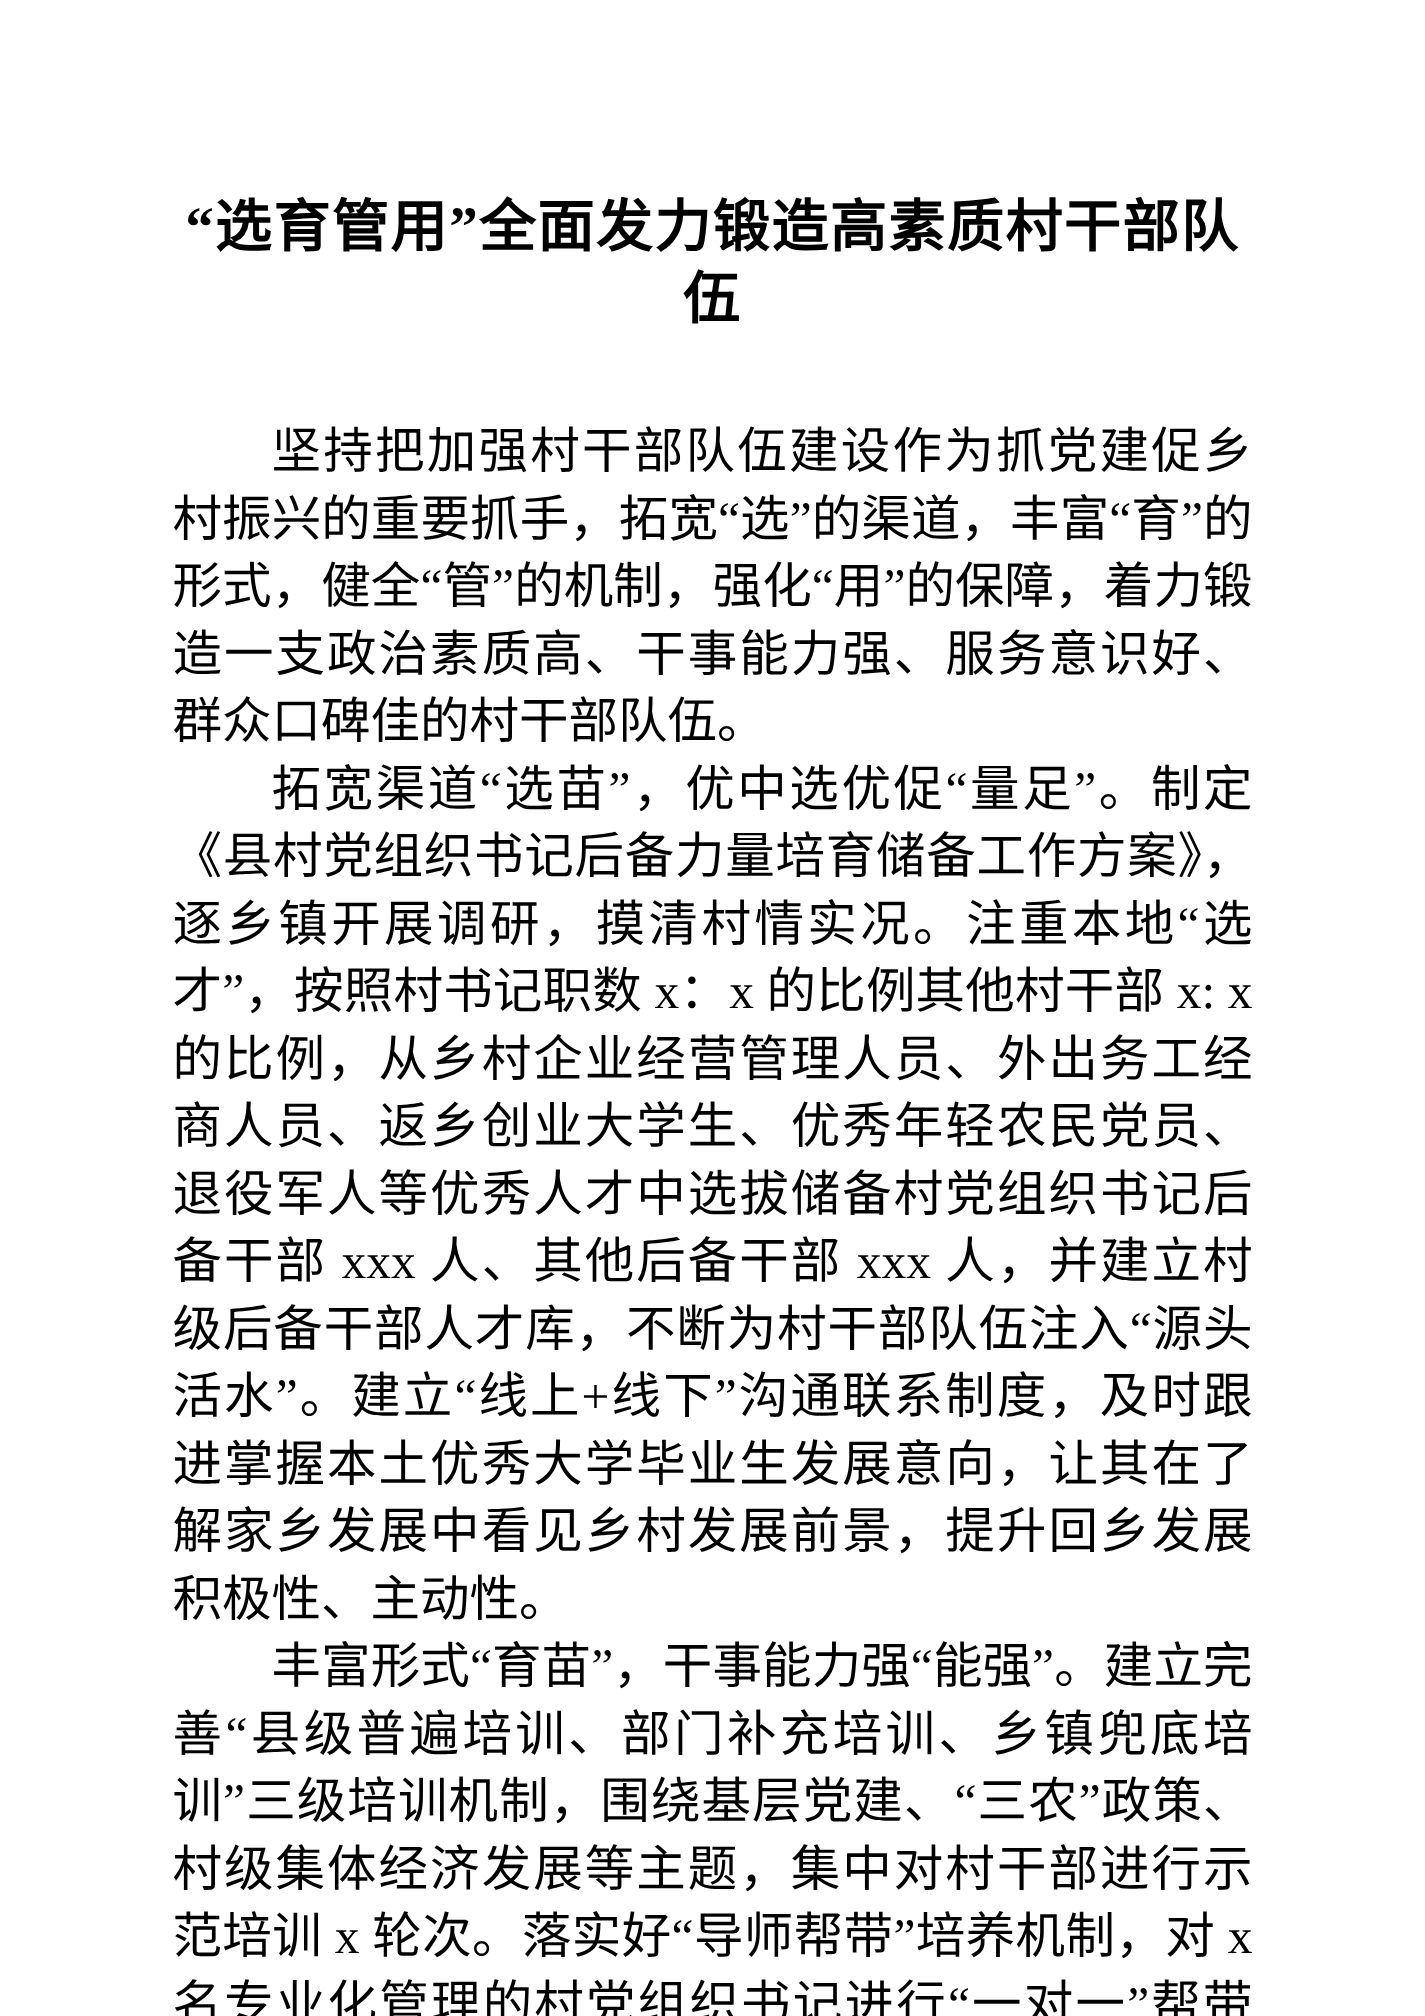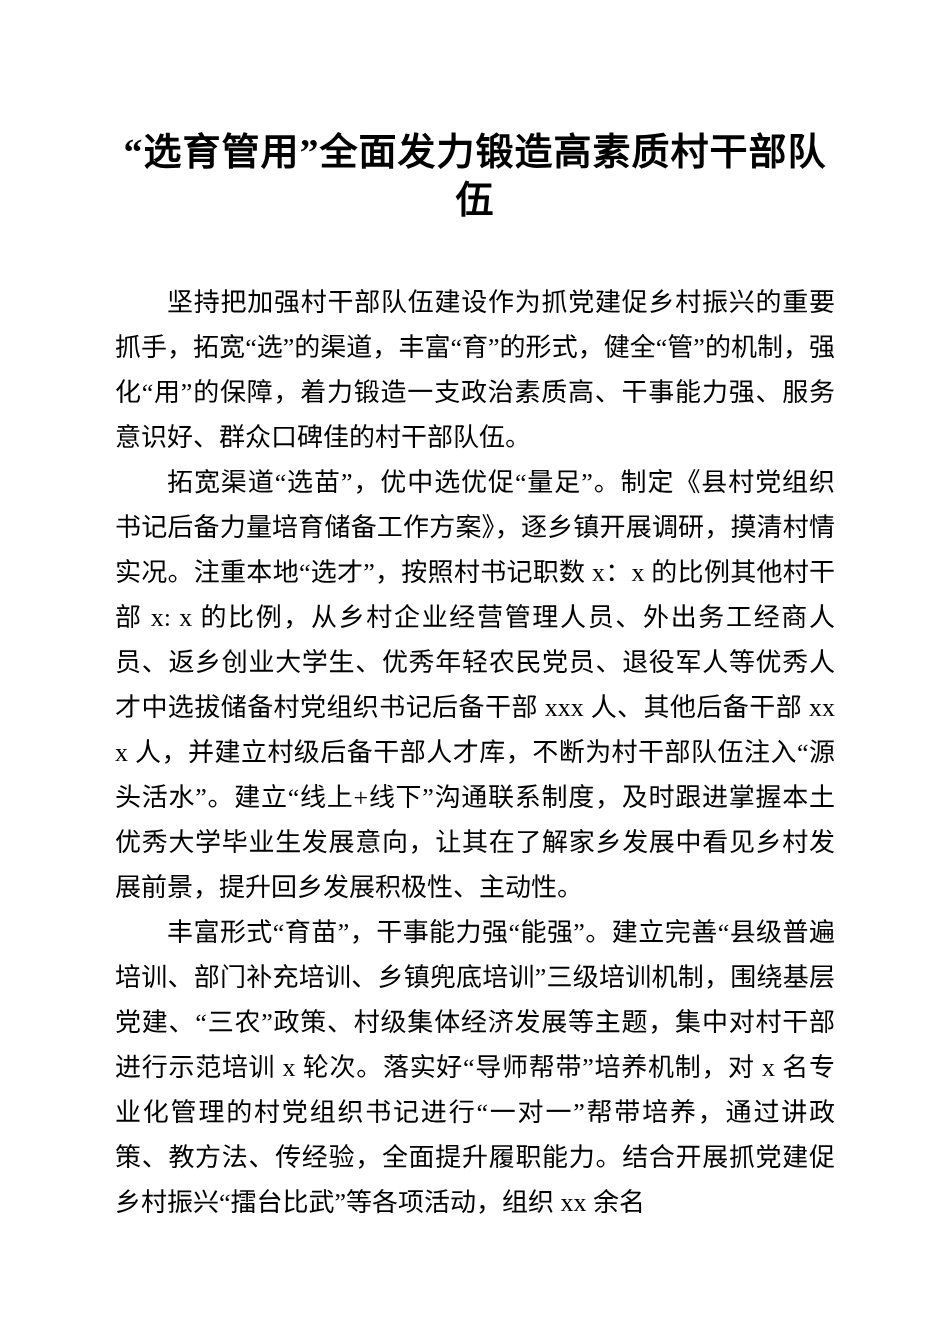--- a/index.html
+++ b/index.html
@@ -25,21 +25,21 @@
     margin: 0 0 56px 0;
     font-size: 38px;
     line-height: 48px;
     font-weight: 700;
     text-align: center;
     letter-spacing: 1px;
     font-family: "Liberation Serif", "DejaVu Serif", serif;
   }
   .para {
     margin: 0;
-    font-size: 26px;
+    font-size: 33px;
     line-height: 45px;
     text-indent: 2em;
     text-align: justify;
     text-justify: inter-ideograph;
     word-break: break-all;
     font-weight: 400;
     font-family: "Liberation Serif", "DejaVu Serif", serif;
   }
 </style>
 </head>

